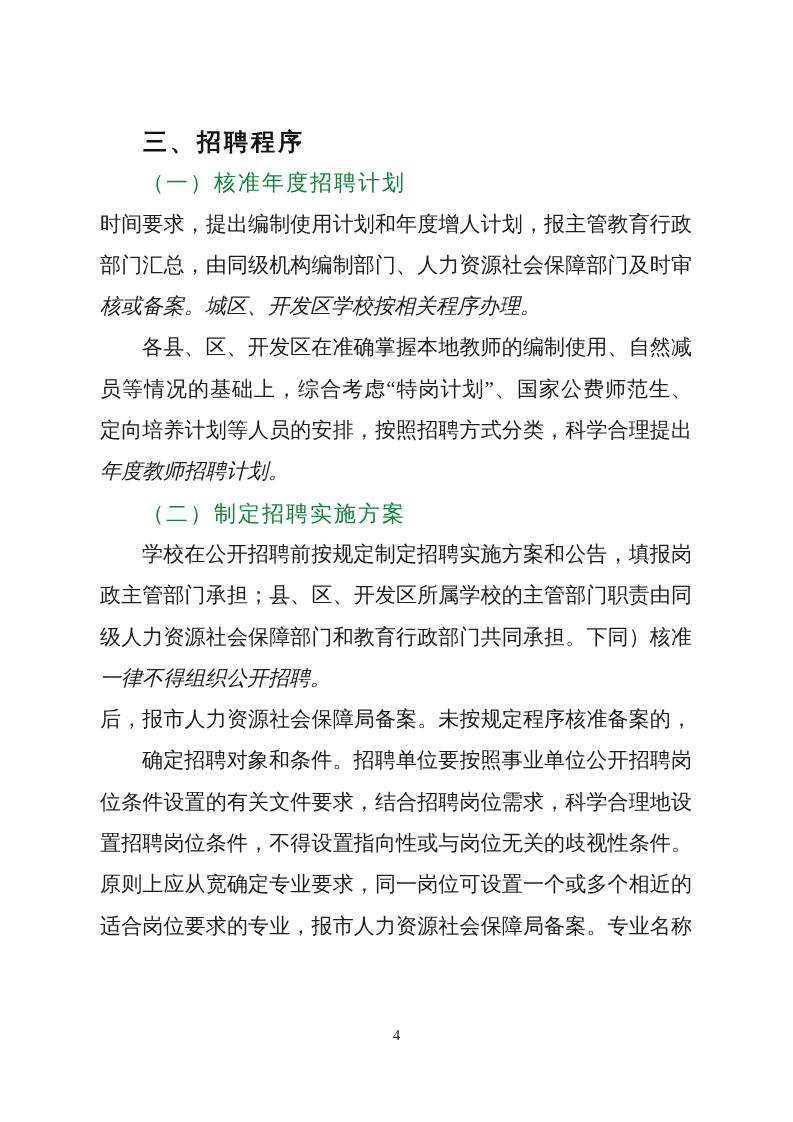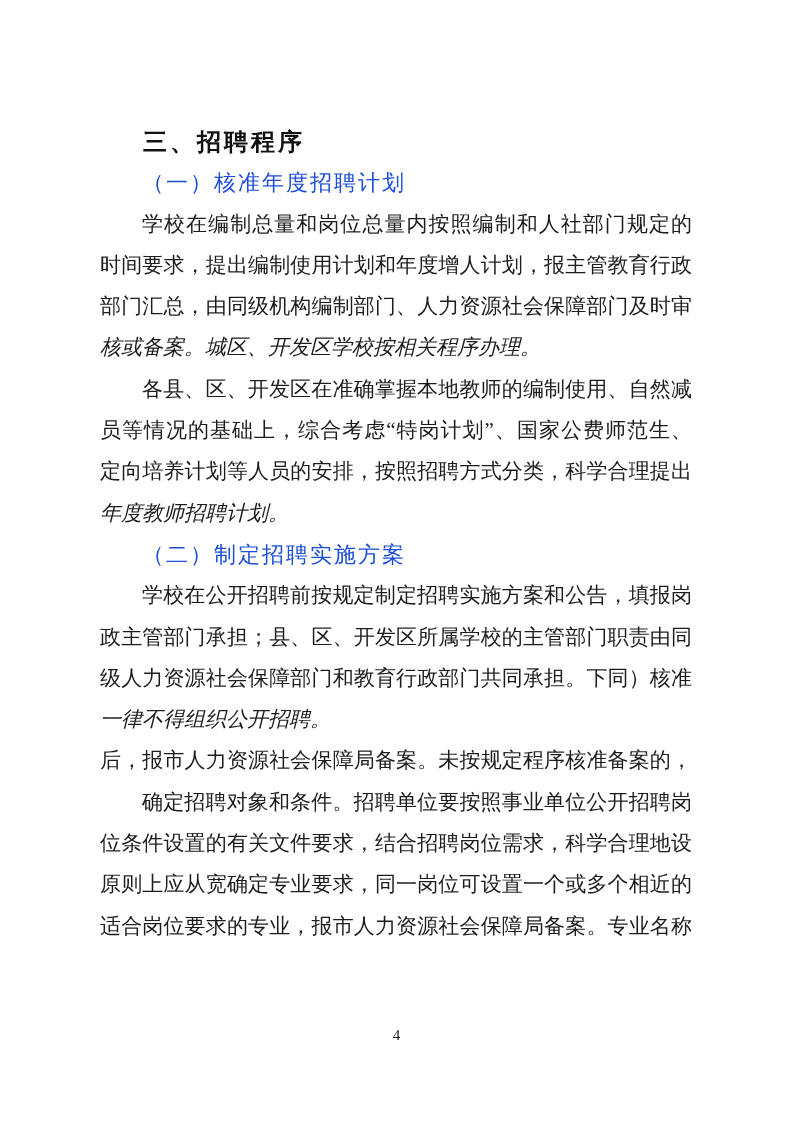--- a/index.html
+++ b/index.html
@@ -51,21 +51,21 @@
     text-indent: 43px;
     white-space: nowrap;
   }
   .subheading {
     line-height: 41.3px;
     height: 41.3px;
     font-size: 22px;
     letter-spacing: 2px;
     text-indent: 42px;
     white-space: nowrap;
-    color: #1d4ed8;
+    color: #15803d;
   }
   .page-number {
     position: absolute;
     top: 1026px;
     left: 0;
     width: 793px;
     text-align: center;
     font-size: 15px;
     line-height: 18px;
     color: #1c1c1c;
@@ -74,39 +74,39 @@
 </head>
 <body>
 
 <div class="page">
   <div class="doc-body">
 
     <div class="heading">三、招聘程序</div>
 
     <div class="subheading">（一）核准年度招聘计划</div>
 
-    <div class="ln first">学校在编制总量和岗位总量内按照编制和人社部门规定的</div>
     <div class="ln">时间要求，提出编制使用计划和年度增人计划，报主管教育行政</div>
     <div class="ln">部门汇总，由同级机构编制部门、人力资源社会保障部门及时审</div>
     <div class="ln end">核或备案。城区、开发区学校按相关程序办理。</div>
 
     <div class="ln first">各县、区、开发区在准确掌握本地教师的编制使用、自然减</div>
     <div class="ln">员等情况的基础上，综合考虑“特岗计划”、国家公费师范生、</div>
     <div class="ln">定向培养计划等人员的安排，按照招聘方式分类，科学合理提出</div>
     <div class="ln end">年度教师招聘计划。</div>
 
     <div class="subheading">（二）制定招聘实施方案</div>
 
     <div class="ln first">学校在公开招聘前按规定制定招聘实施方案和公告，填报岗</div>
     <div class="ln">政主管部门承担；县、区、开发区所属学校的主管部门职责由同</div>
     <div class="ln">级人力资源社会保障部门和教育行政部门共同承担。下同）核准</div>
     <div class="ln end">一律不得组织公开招聘。</div>
     <div class="ln">后，报市人力资源社会保障局备案。未按规定程序核准备案的，</div>
 
     <div class="ln first">确定招聘对象和条件。招聘单位要按照事业单位公开招聘岗</div>
     <div class="ln">位条件设置的有关文件要求，结合招聘岗位需求，科学合理地设</div>
+    <div class="ln">置招聘岗位条件，不得设置指向性或与岗位无关的歧视性条件。</div>
     <div class="ln">原则上应从宽确定专业要求，同一岗位可设置一个或多个相近的</div>
     <div class="ln">适合岗位要求的专业，报市人力资源社会保障局备案。专业名称</div>
 
   </div>
 
   <div class="page-number">4</div>
 </div>
 
 </body></html>

